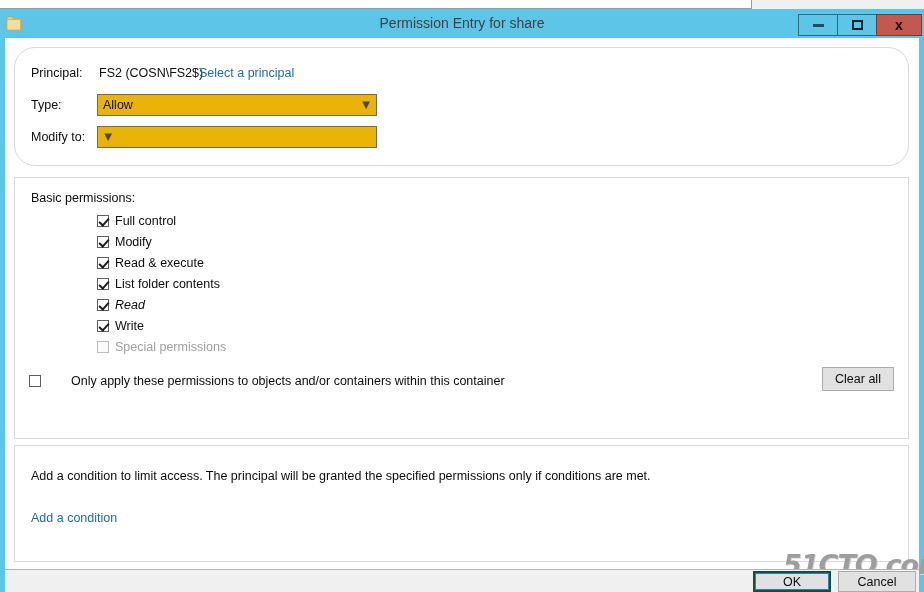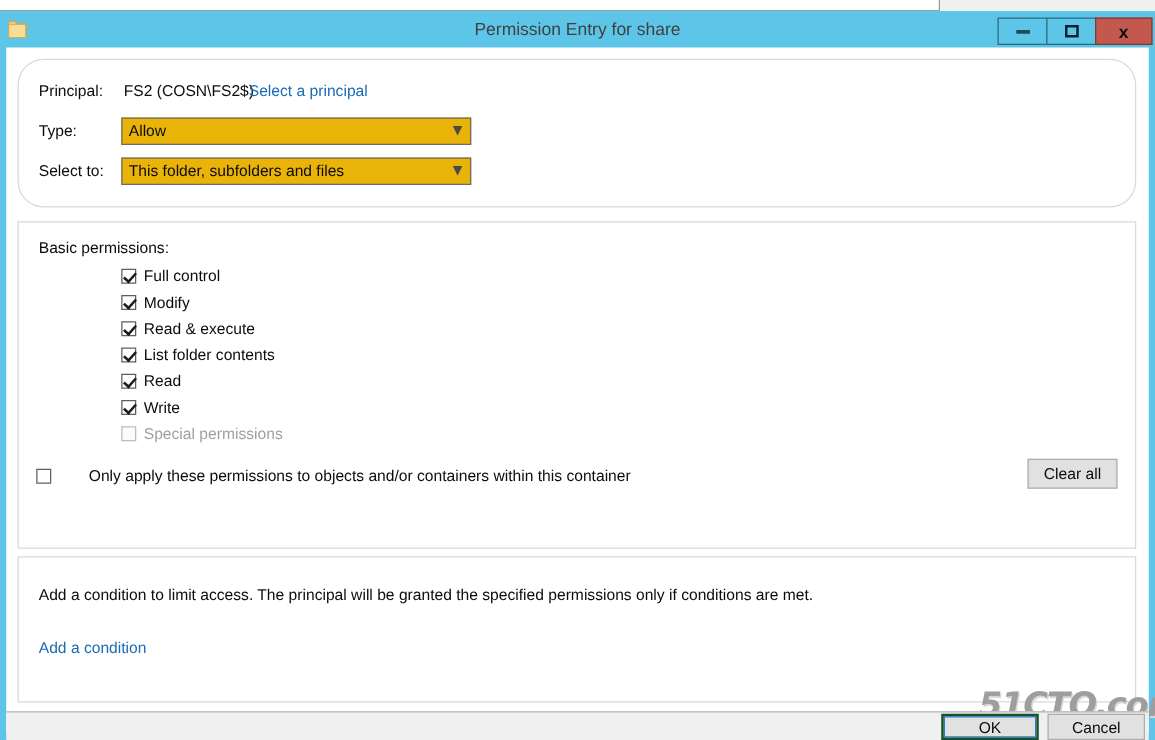--- a/index.html
+++ b/index.html
@@ -318,23 +318,22 @@
       <span class="lbl" style="left:16px; top:18px;">Principal:</span>
       <span class="lbl" style="left:84px; top:18px;">FS2 (COSN\FS2$)</span>
       <span class="link" style="left:184px; top:18px;">Select a principal</span>
 
       <span class="lbl" style="left:16px; top:50px;">Type:</span>
       <div class="combo" style="left:82px; top:46px; width:280px;">
         <span class="combo-text">Allow</span>
         <span class="combo-arrow">▼</span>
       </div>
 
-      <span class="lbl" style="left:16px; top:82px;">Select to:</span>
+      <span class="lbl" style="left:16px; top:82px;">Modify to:</span>
       <div class="combo" style="left:82px; top:78px; width:280px;">
-        <span class="combo-text">This folder, subfolders and files</span>
         <span class="combo-arrow">▼</span>
       </div>
     </div>
 
     <div class="groupbox" id="gb-perms">
       <span class="lbl" style="left:16px; top:13px;">Basic permissions:</span>
 
       <div class="cbrow" style="left:82px; top:36px;">
         <span class="cbox checked"></span>
         <span class="cbl">Full control</span>
@@ -344,21 +343,21 @@
         <span class="cbl">Modify</span>
       </div>
       <div class="cbrow" style="left:82px; top:78px;">
         <span class="cbox checked"></span>
         <span class="cbl">Read &amp; execute</span>
       </div>
       <div class="cbrow" style="left:82px; top:99px;">
         <span class="cbox checked"></span>
         <span class="cbl">List folder contents</span>
       </div>
-      <div class="cbrow" style="left:82px; top:120px;">
+      <div class="cbrow" style="left:82px; top:120px;font-style:italic;">
         <span class="cbox checked"></span>
         <span class="cbl">Read</span>
       </div>
       <div class="cbrow" style="left:82px; top:141px;">
         <span class="cbox checked"></span>
         <span class="cbl">Write</span>
       </div>
       <div class="cbrow" style="left:82px; top:162px;">
         <span class="cbox disabled"></span>
         <span class="cbl disabled">Special permissions</span>

